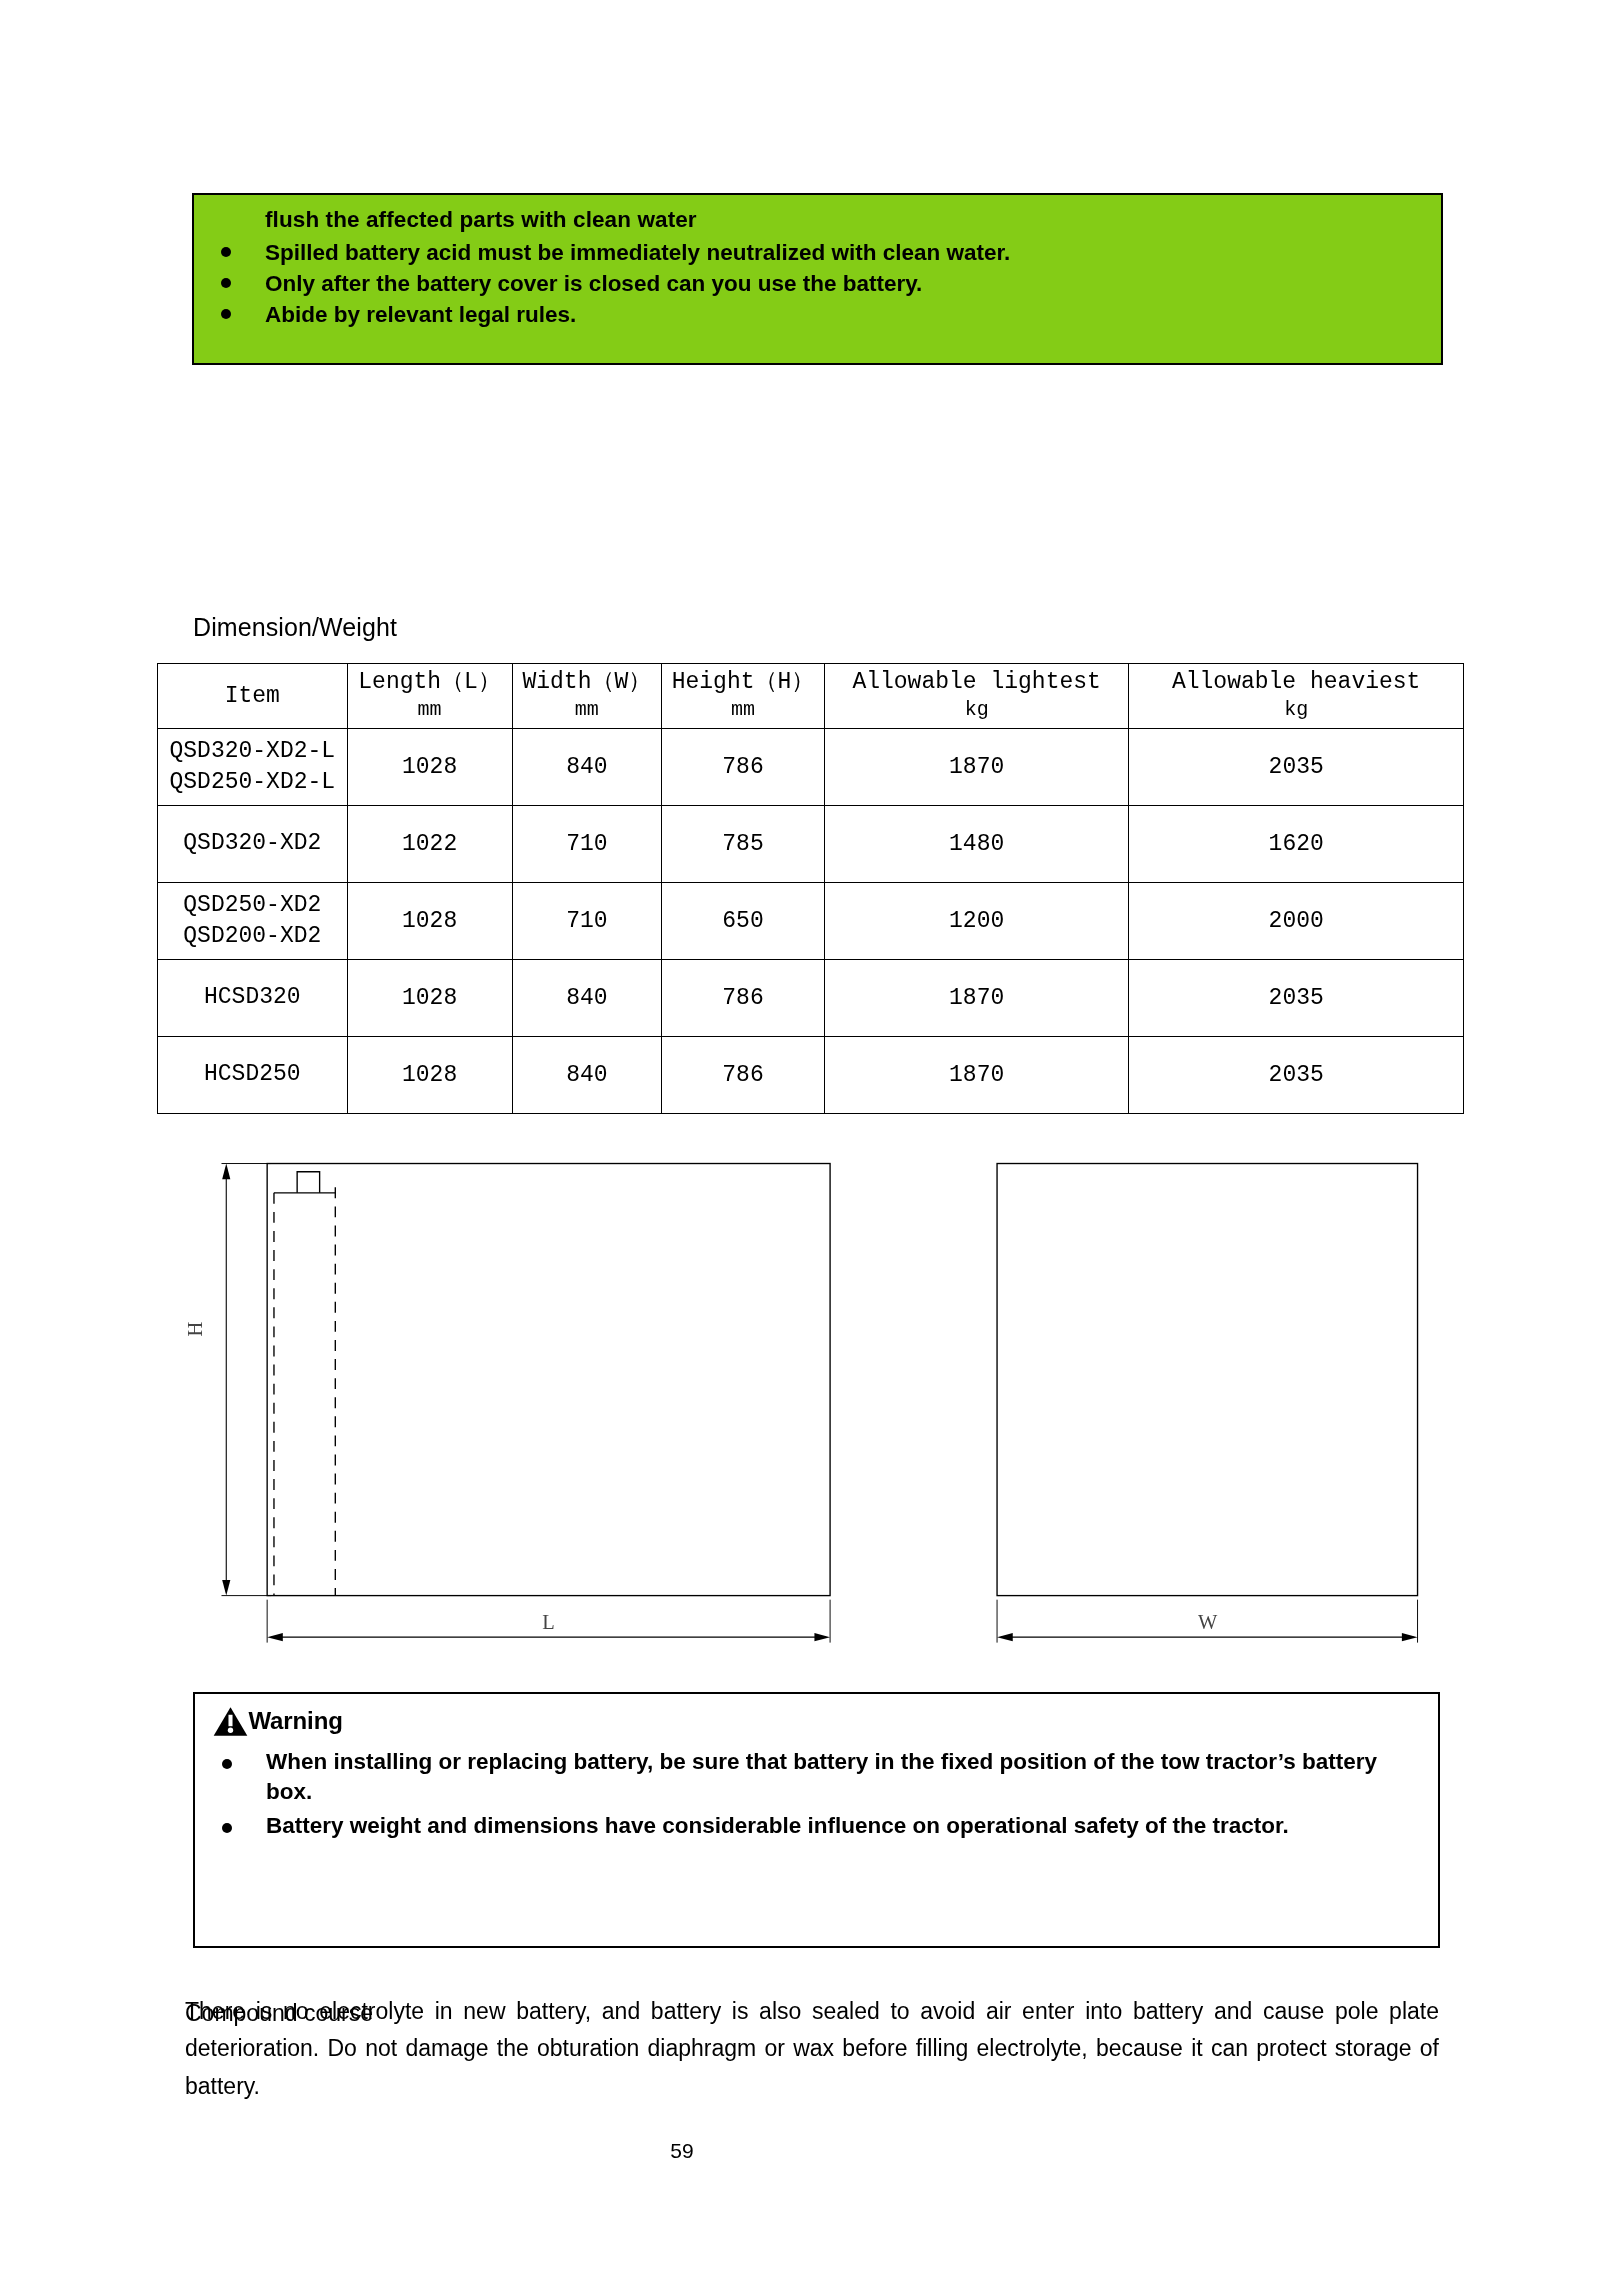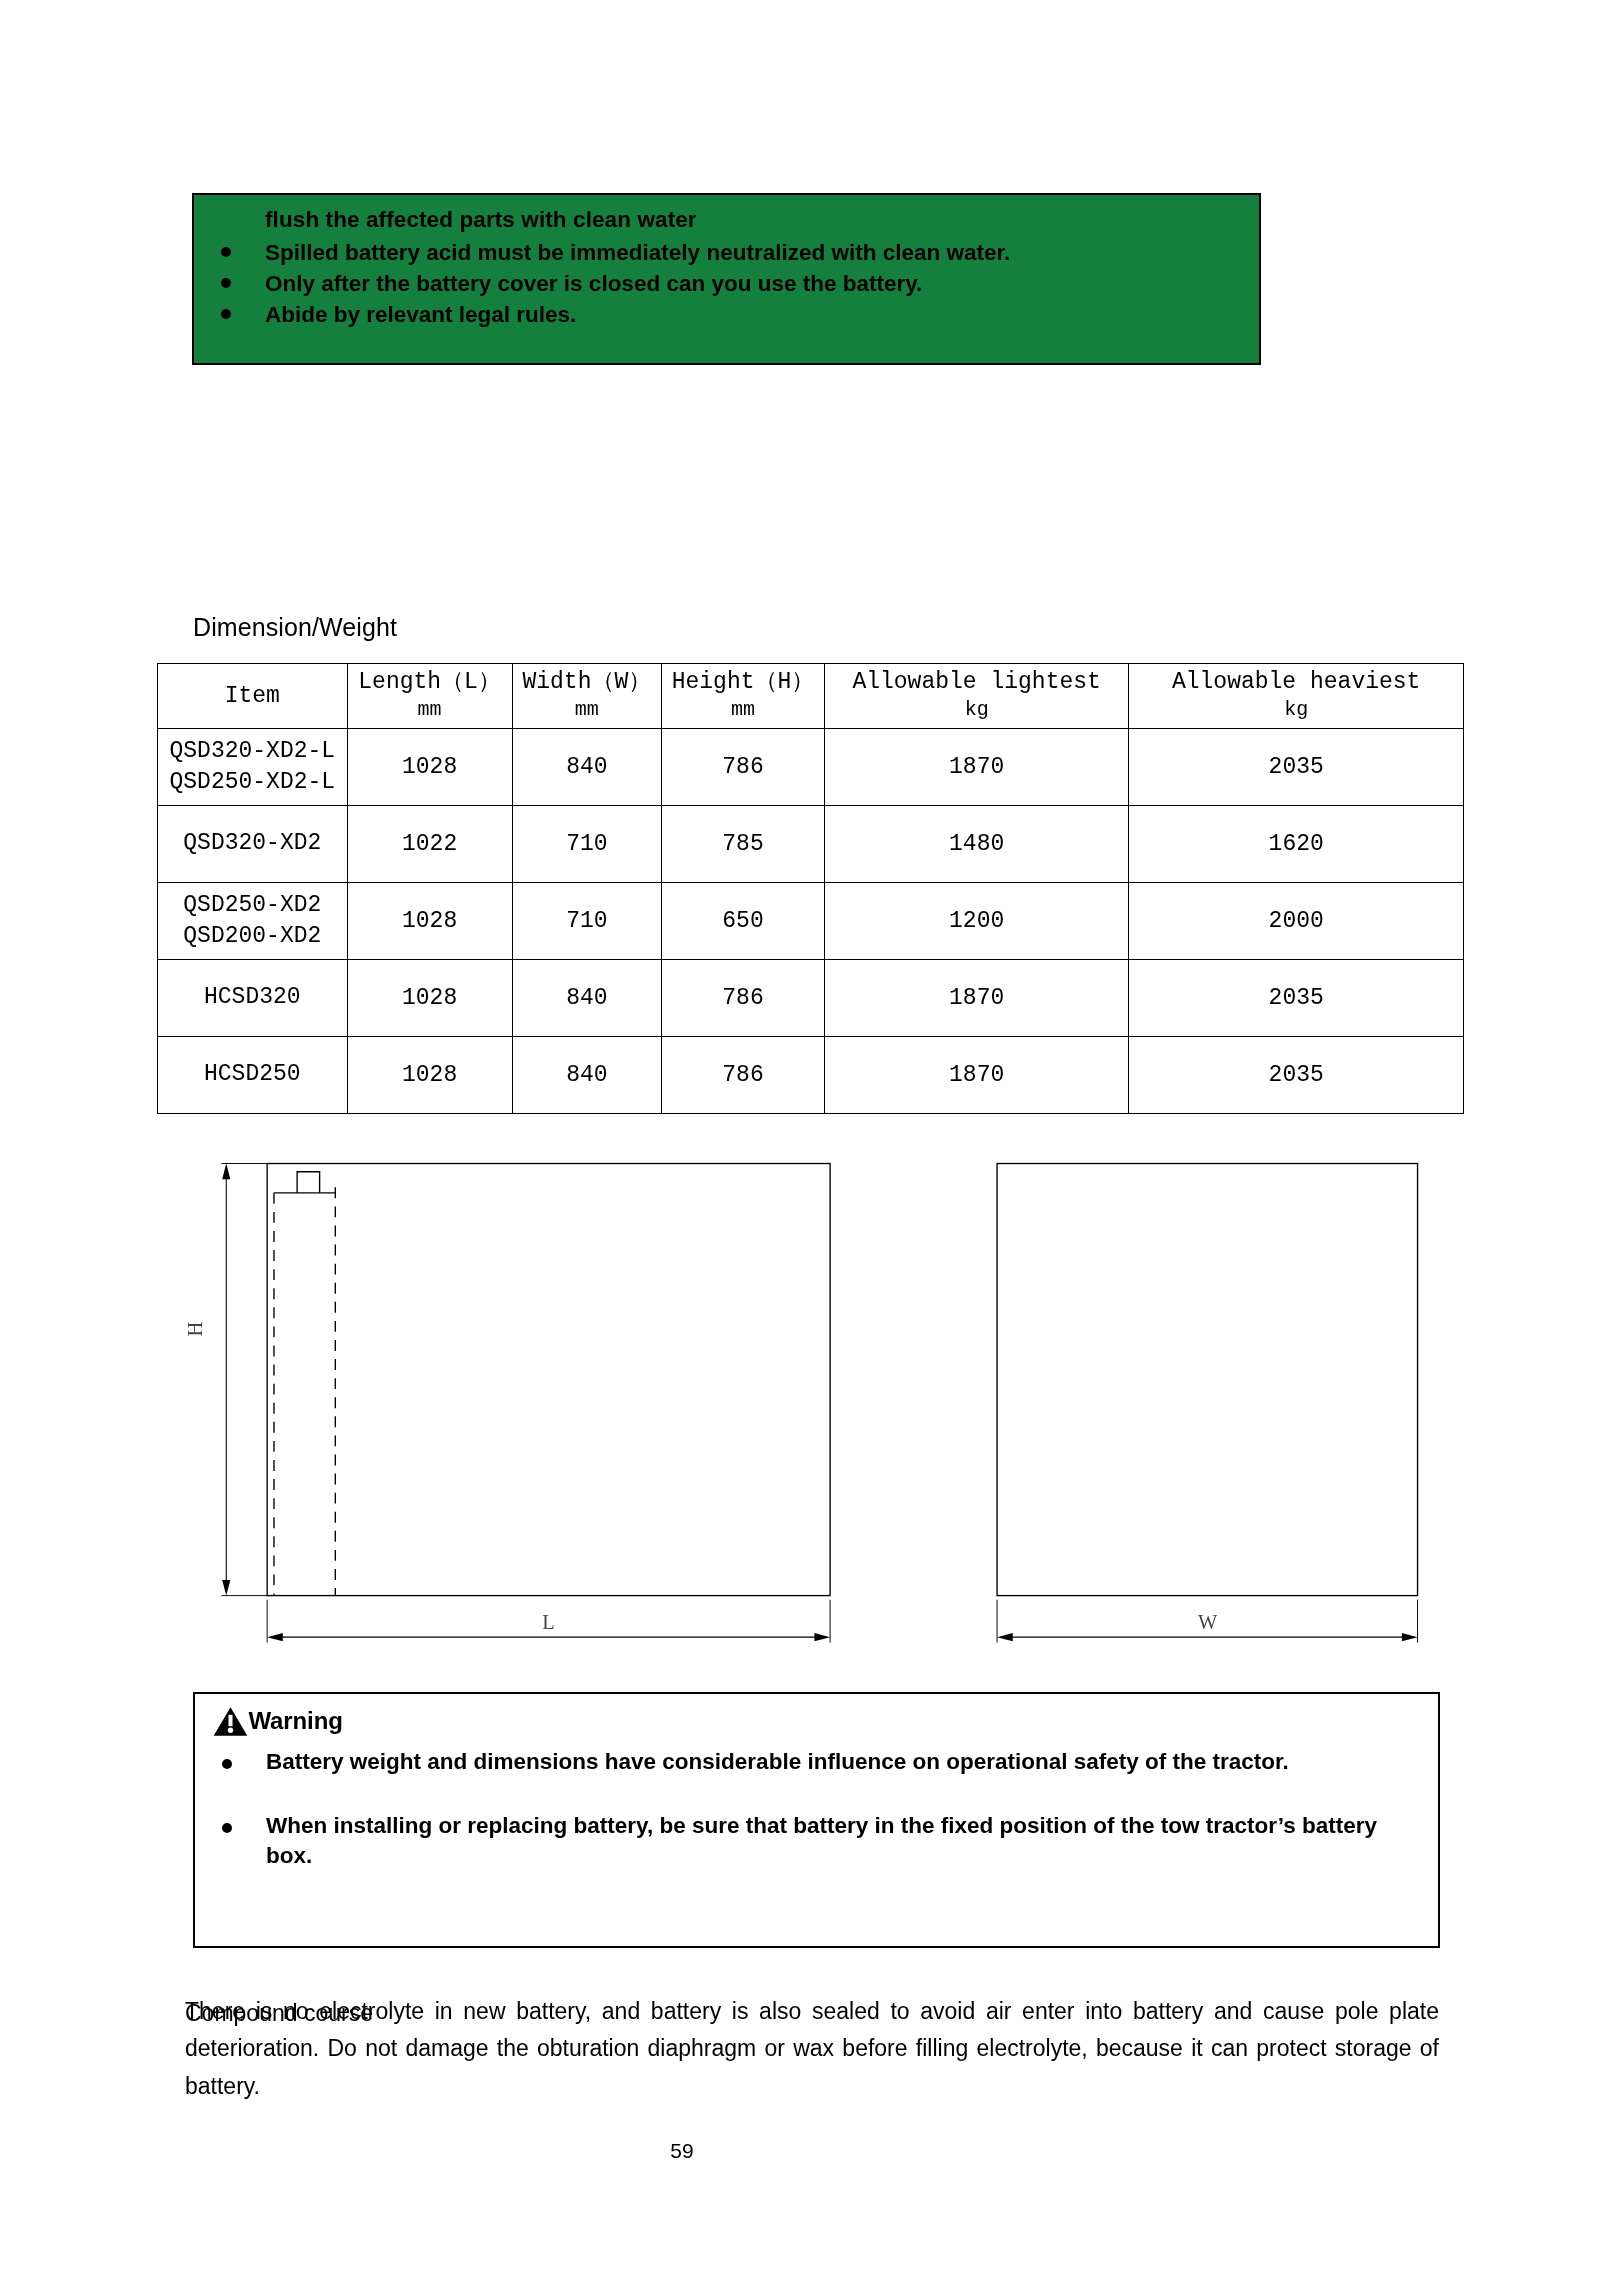--- a/index.html
+++ b/index.html
@@ -14,25 +14,25 @@
     font-family: "Liberation Sans", sans-serif;
     color: #000000;
     overflow: hidden;
   }
 
   
   #caution-box {
     position: absolute;
     left: 192px;
     top: 193px;
-    width: 1069px;
+    width: 1251px;
     height: 172px;
     border: 2px solid #000;
     box-sizing: border-box;
-    background: #15803d;
+    background: #84cc16;
   }
   #caution-box .cont-line {
     position: absolute;
     left: 71px;
     top: 12.3px;
     font-size: 22.5px;
     font-weight: bold;
     letter-spacing: 0.1px;
     white-space: nowrap;
   }
@@ -393,28 +393,28 @@
     <span class="tri-icon">
       <svg width="35" height="31" viewBox="0 0 52 46">
         <polygon points="26,2 51,44 1,44" fill="#000"></polygon>
         <rect x="23" y="13" width="6" height="17" fill="#fff"></rect>
         <circle cx="26" cy="36" r="4" fill="#fff"></circle>
       </svg>
     </span>
     <span id="warning-label">Warning</span>
   </div>
   <div class="warn-list">
+    <div class="warn-row r2">
+      <span class="warn-dot"></span>
+      <span class="warn-text">When installing or replacing battery, be sure that battery in the fixed position of the tow tractor’s battery box.</span>
+    </div>
     <div class="warn-row r1">
       <span class="warn-dot"></span>
       <span class="warn-text">Battery weight and dimensions have considerable influence on operational safety of the tractor.</span>
     </div>
-    <div class="warn-row r2">
-      <span class="warn-dot"></span>
-      <span class="warn-text">When installing or replacing battery, be sure that battery in the fixed position of the tow tractor’s battery box.</span>
-    </div>
   </div>
 </div>
 
 <div id="compound-heading">Compound course</div>
 <div id="compound-body">There is no electrolyte in new battery, and battery is also sealed to avoid air enter into battery and cause pole plate deterioration. Do not damage the obturation diaphragm or wax before filling electrolyte, because it can protect storage of battery.</div>
 
 <div id="page-number">59</div>
 
 
 </body></html>

